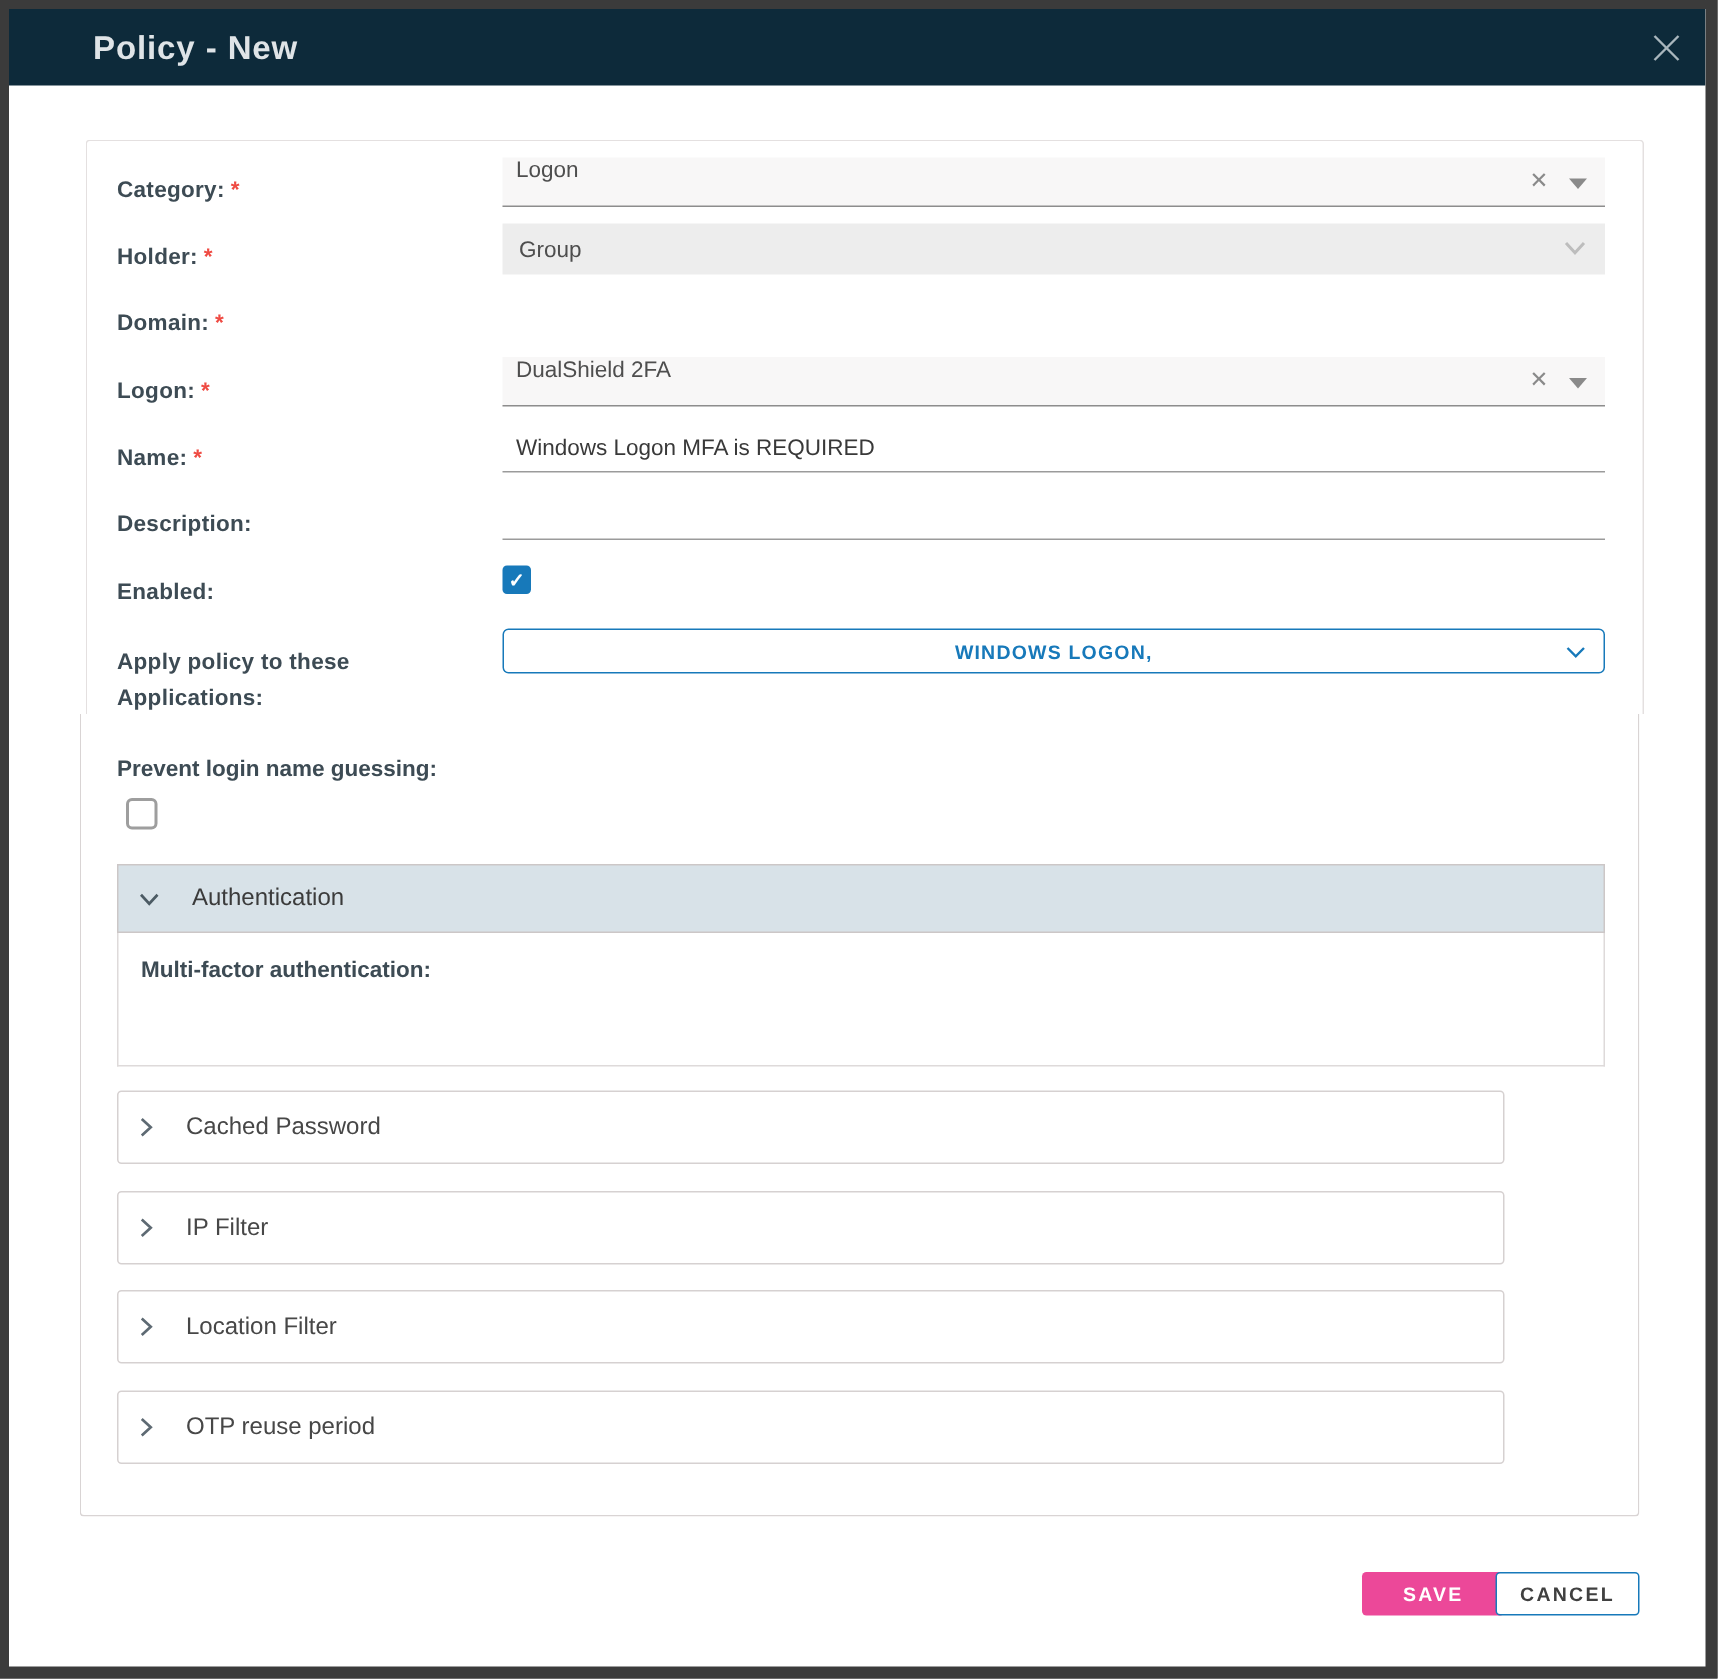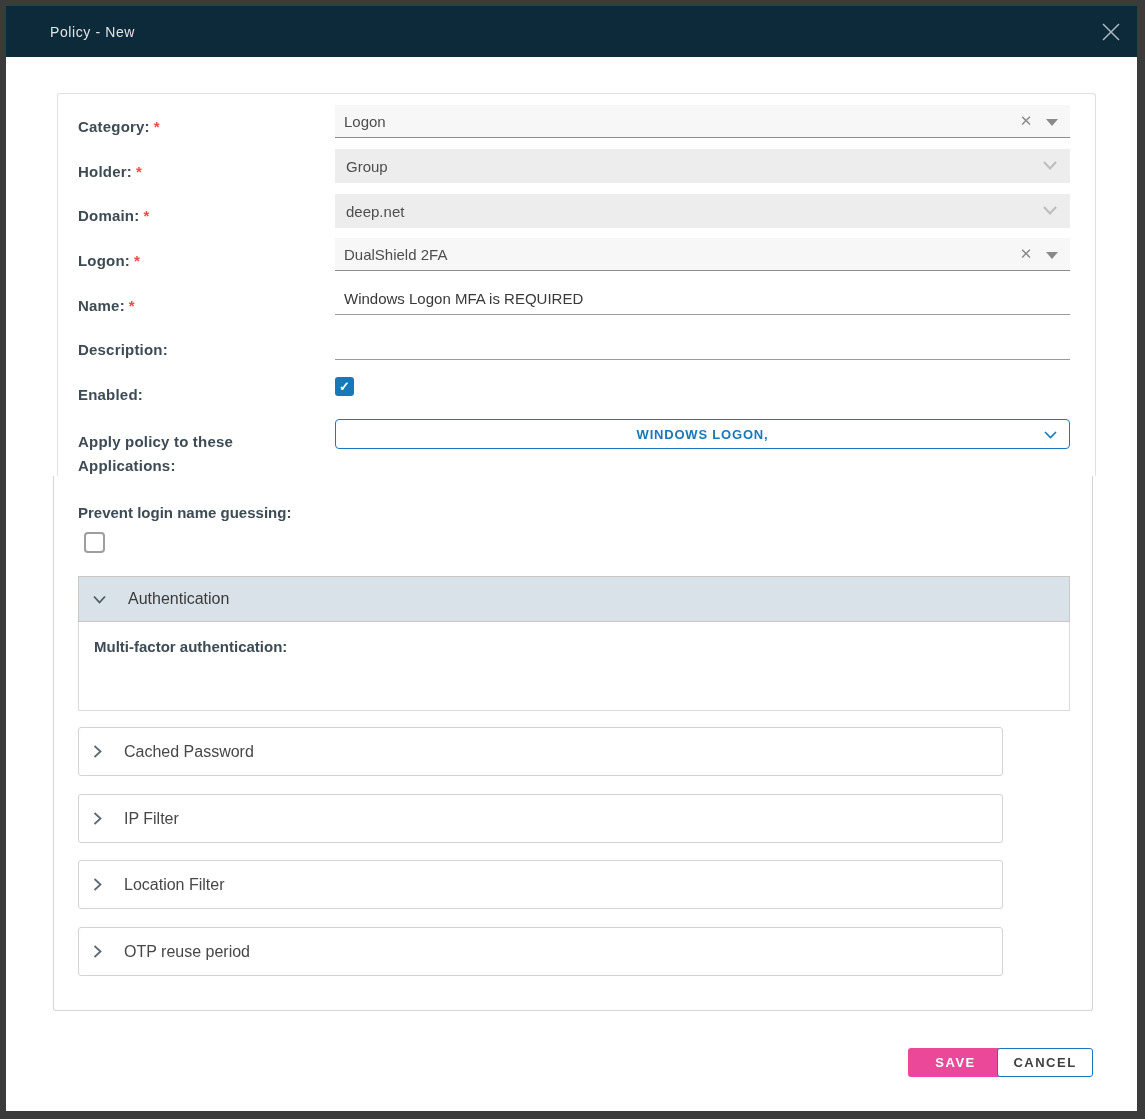--- a/index.html
+++ b/index.html
@@ -15,22 +15,22 @@
     position:relative; width:100%; height:100%;
     background:#ffffff; overflow:hidden;
   }
 
   
   .titlebar {
     position:relative; height:51px; background:#0d2a3a;
     display:flex; align-items:center;
   }
   .titlebar .title {
-    margin-left:44px; font-size:14px; color:#dfe4e7;
-    letter-spacing:0.6px; font-weight:400;
+    margin-left:56px; font-size:22px; color:#dfe4e7;
+    letter-spacing:0.6px; font-weight:700;
   }
   .close-btn {
     position:absolute; right:14px; top:14px; width:24px; height:24px;
     background:none; border:none; cursor:pointer; padding:0;
     display:flex; align-items:center; justify-content:center;
   }
 
   
   .body { position:relative; width:100%; height:1054px; }
 
@@ -49,21 +49,21 @@
     position:absolute; left:20px; font-size:15px; font-weight:700;
     color:#3d4b54; letter-spacing:0.2px; white-space:nowrap;
   }
   .req { color:#ef4b43; margin-left:4px; font-weight:700; }
 
   .fieldcol { position:absolute; left:277px; width:735px; }
 
   .combobox {
     position:relative; height:33px; background:#f8f7f7;
     border-bottom:1px solid #8d8d8d; cursor:pointer;
-    display:flex; align-items:center; padding-left:9px;
+    display:flex; padding-left:9px;
   }
   .combobox .val { font-size:15px; color:#4e4e4e; }
   .combobox .clear-x {
     position:absolute; right:36px; top:7px; font-size:15px; color:#8a8a8a;
     width:16px; text-align:center; cursor:pointer; line-height:18px;
   }
   .caret-down {
     position:absolute; right:12px; top:14px;
     width:0; height:0; border-left:6px solid transparent;
     border-right:6px solid transparent; border-top:7px solid #8a8a8a;
@@ -190,28 +190,20 @@
             <span class="val">Group</span>
             <svg class="chev" style="right:13px; top:12px;" width="14" height="9" viewBox="0 0 14 9">
                 <polyline points="1,1 7,7.5 13,1" fill="none" stroke="#bdbdbd" stroke-width="2"></polyline>
               </svg>
           </div>
         </div>
 
         <div class="flabel" style="top:113px;">
           <span>Domain:</span><span class="req">*</span>
         </div>
-        <div class="fieldcol" style="top:100px;">
-          <div class="gselect">
-            <span class="val">deep.net</span>
-            <svg class="chev" style="right:13px; top:12px;" width="14" height="9" viewBox="0 0 14 9">
-                <polyline points="1,1 7,7.5 13,1" fill="none" stroke="#bdbdbd" stroke-width="2"></polyline>
-              </svg>
-          </div>
-        </div>
 
         <div class="flabel" style="top:158px;">
           <span>Logon:</span><span class="req">*</span>
         </div>
         <div class="fieldcol" style="top:144px;">
           <div class="combobox">
             <span class="val">DualShield 2FA</span>
             <span class="clear-x">✕</span>
             <span class="caret-down"></span>
           </div>

